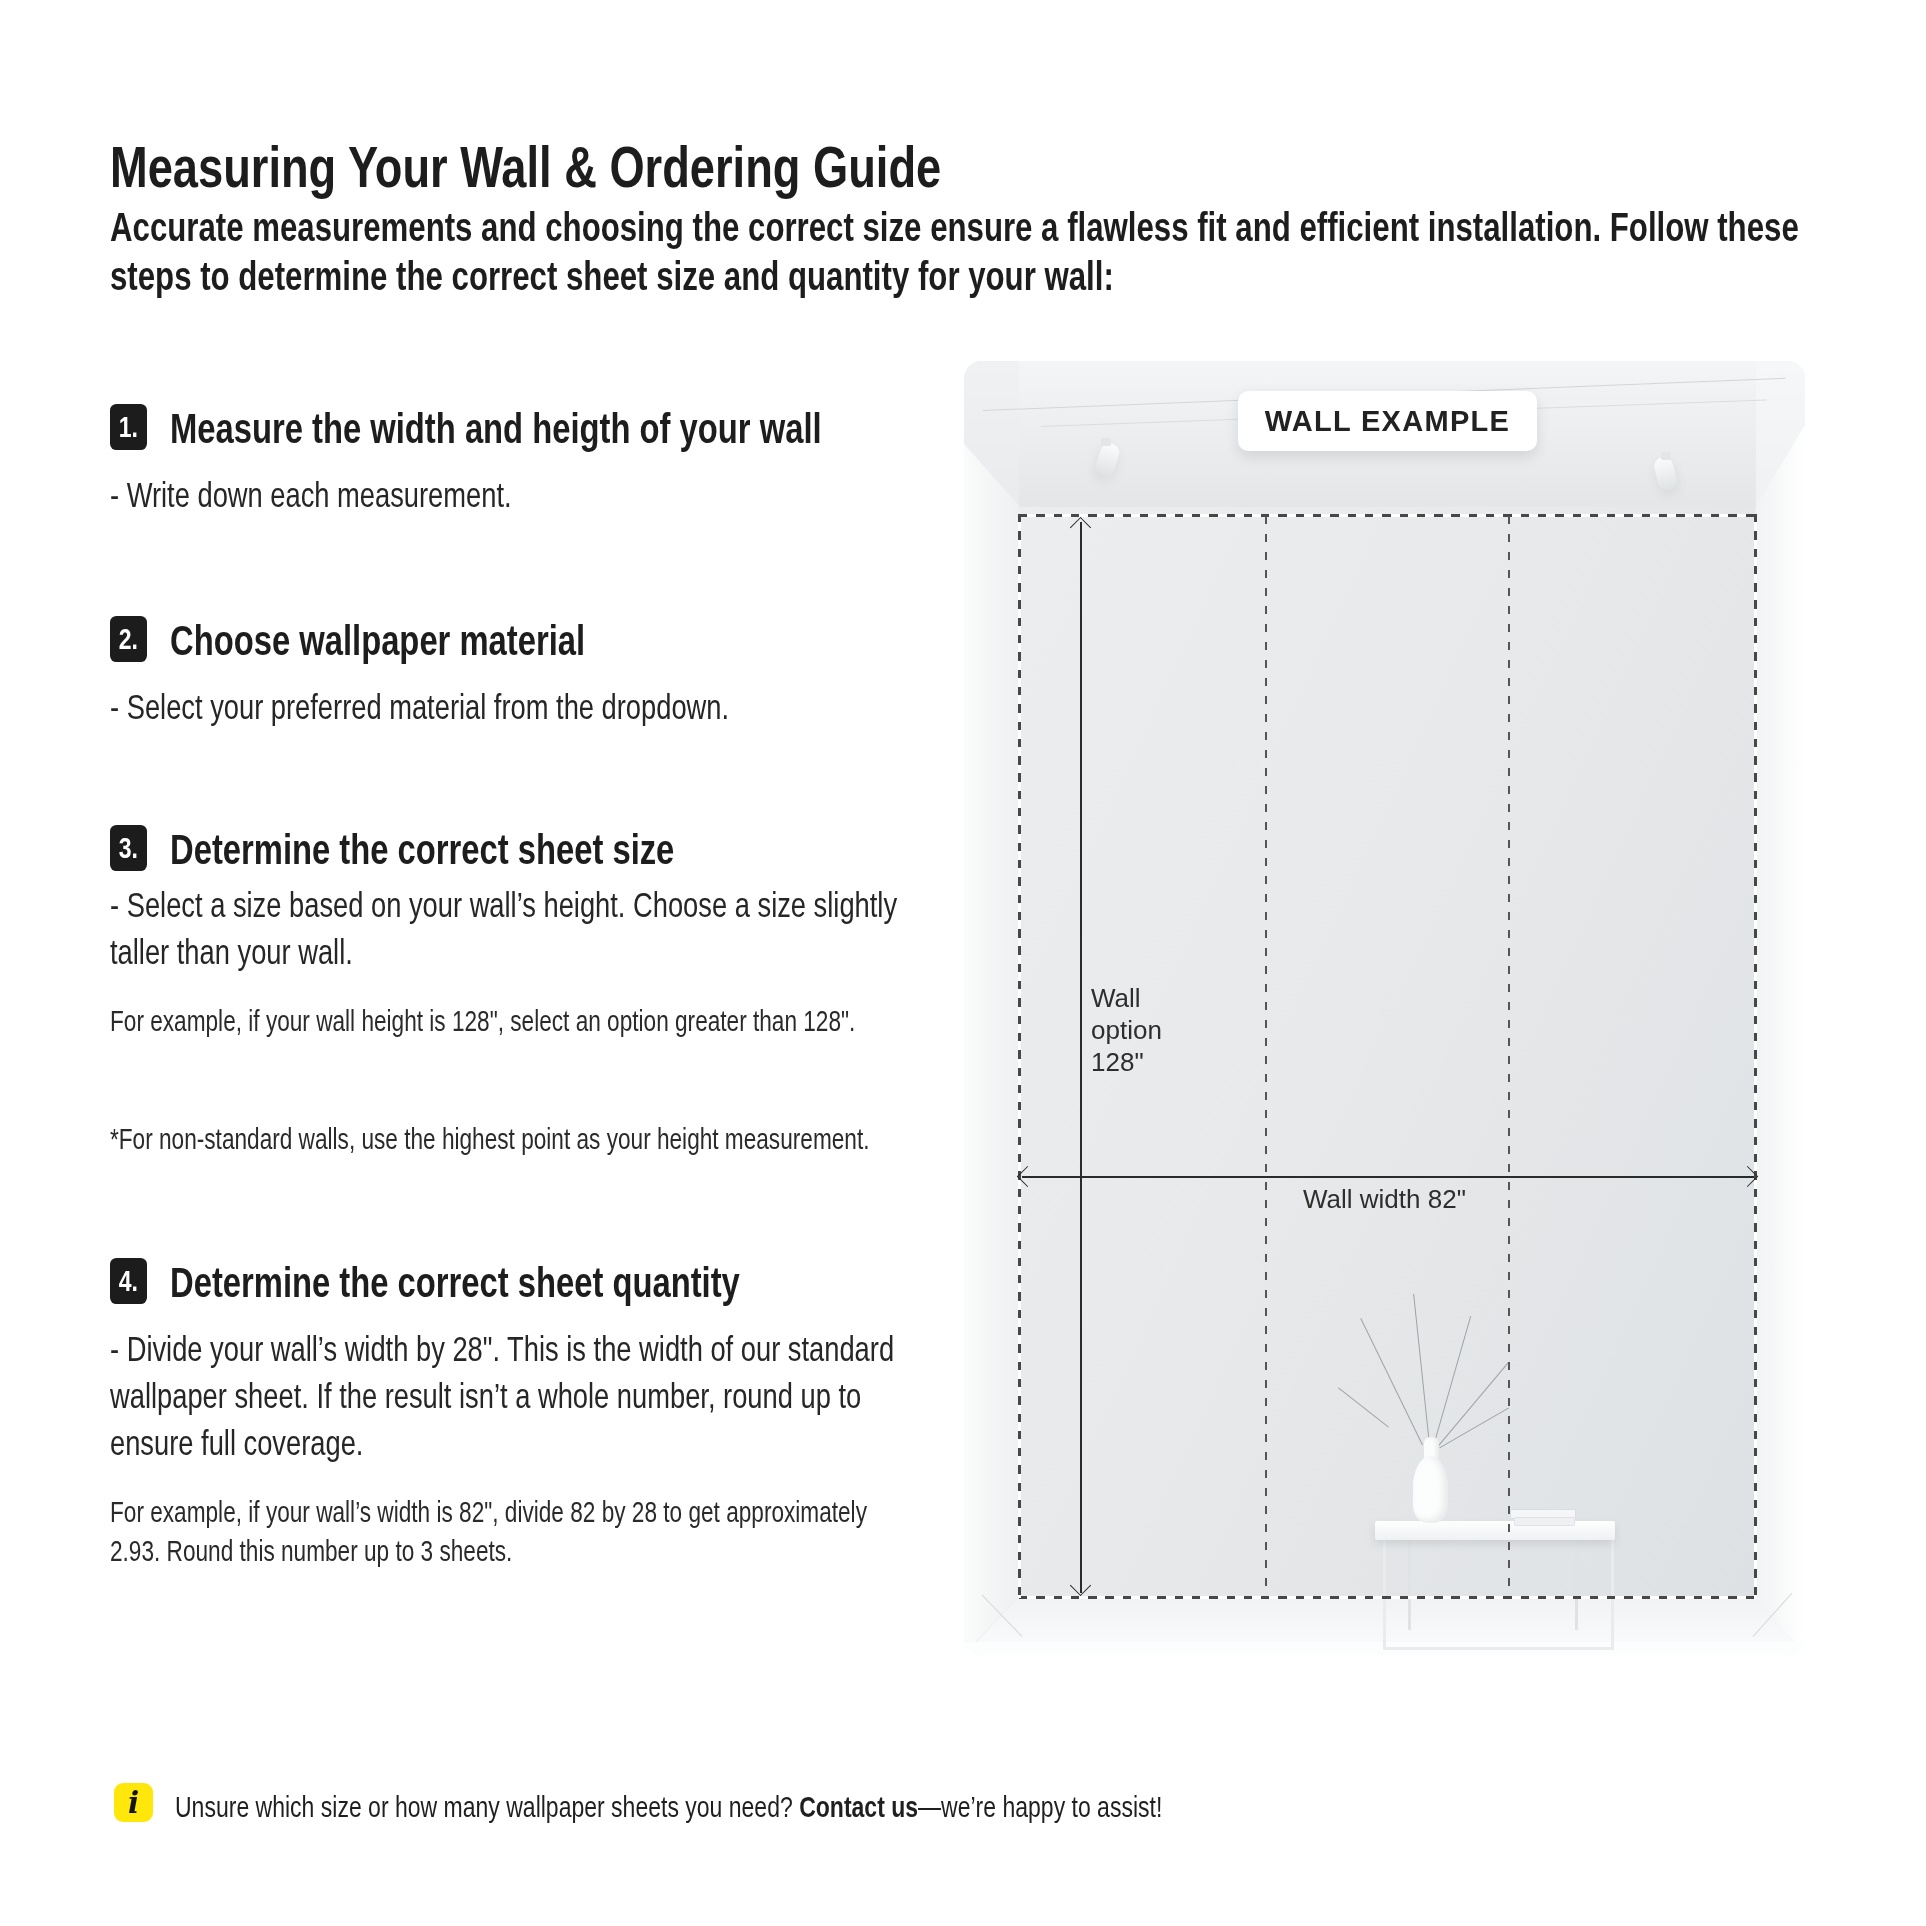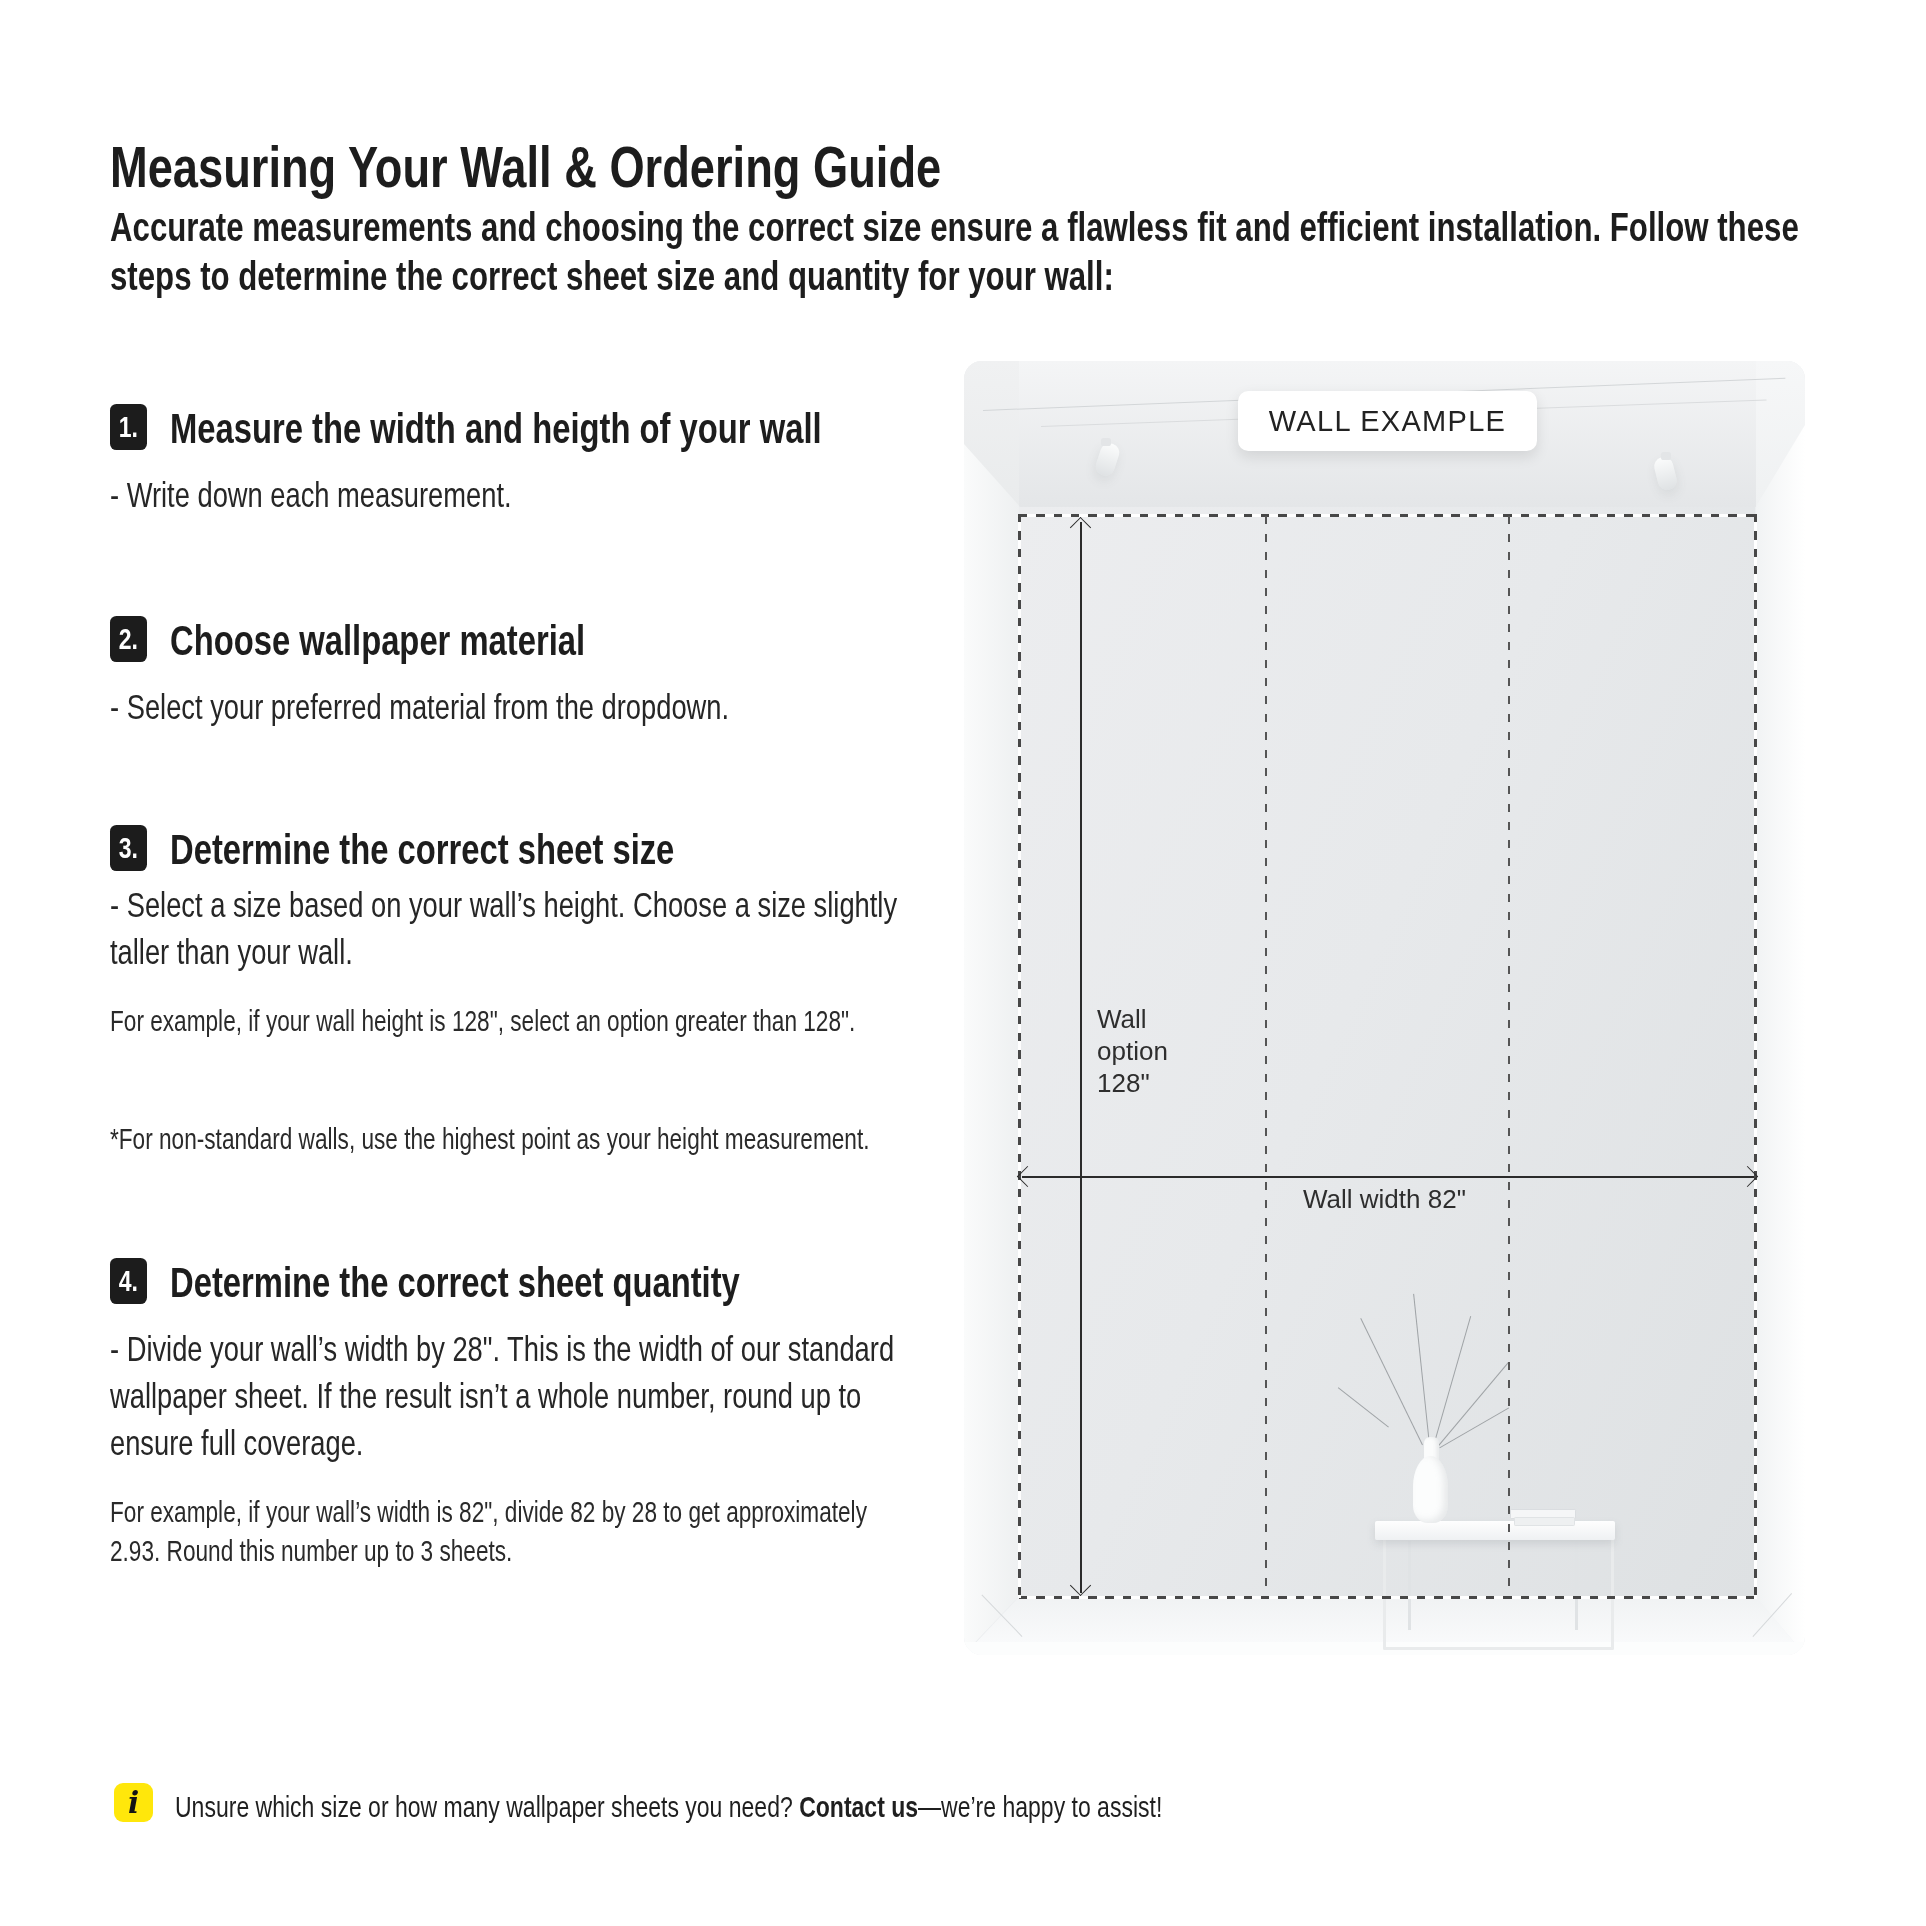--- a/index.html
+++ b/index.html
@@ -52,21 +52,21 @@
   .dashh.outer{height:2.6px;background-color:#ffffff;background-image:repeating-linear-gradient(90deg,#474747 0 8.3px,transparent 8.3px 17.3px);}
   .arrowline{background:#2b2b2b;}
   .chev{width:14px;height:14px;border:0 solid #2b2b2b;}
   .chev.up{border-top-width:1.9px;border-left-width:1.9px;transform:rotate(45deg);}
   .chev.down{border-bottom-width:1.9px;border-right-width:1.9px;transform:rotate(45deg);}
   .chev.left{border-left-width:1.9px;border-bottom-width:1.9px;transform:rotate(45deg);}
   .chev.right{border-top-width:1.9px;border-right-width:1.9px;transform:rotate(45deg);}
   .photolabel{font-size:26px;line-height:32px;color:#2e2e2e;}
   .wallbadge{left:274px;top:30px;width:299px;height:60px;background:#ffffff;border-radius:10.3px;
              box-shadow:0 5.1px 14px rgba(0,0,0,0.10);display:flex;align-items:center;justify-content:center;}
-  .wallbadge span{font-size:29px;font-weight:normal;letter-spacing:1.3px;color:#222;}
+  .wallbadge span{font-size:29px;font-weight:bold;letter-spacing:1.3px;color:#222;}
   
   .tableframe{left:419px;top:1176px;width:225px;height:107px;border:3.2px solid #e9ebec;border-radius:1.3px;}
   .tableleg-back{width:2.6px;background:#e0e3e5;}
   .tabletop{left:411px;top:1160px;width:240px;height:19px;border-radius:1.9px;
             background:linear-gradient(180deg,#fefefe,#eff1f3);box-shadow:0 3.9px 9px rgba(110,115,120,0.18);}
   .vasebody{left:449px;top:1095px;width:35px;height:67px;background:#fcfdfd;
             border-radius:50% 50% 42% 42% / 46% 46% 26% 26%;
             box-shadow:inset -4.5px -2.6px 7.7px rgba(150,155,160,0.20);}
   .vaseneck{left:460px;top:1076px;width:15.4px;height:26px;background:#fbfcfc;border-radius:5.8px 5.8px 0 0;
             box-shadow:inset -2.6px 0 3.9px rgba(150,155,160,0.18);}
@@ -157,21 +157,21 @@
   <div class="abs chev up" style="left:109px;top:159px;"></div>
   <div class="abs chev down" style="left:109px;top:1217px;"></div>
 
   <div class="abs arrowline" style="left:58px;top:815px;width:732px;height:1.9px;"></div>
   <div class="abs chev left" style="left:56px;top:808px;"></div>
   <div class="abs chev right" style="left:776px;top:808px;"></div>
 
   <div class="abs wallbadge">
     <span>WALL EXAMPLE</span>
   </div>
-  <div class="abs photolabel" style="left:127px;top:642px;margin-left:6px;">
+  <div class="abs photolabel" style="left:127px;top:621px;">
     <div>Wall</div>
     <div>option</div>
     <div>128"</div>
   </div>
   <div class="abs photolabel" style="left:339px;top:822px;font-size:26px;">Wall width 82"</div>
 </div>
 
 <div class="abs infoicon">
     <span>i</span>
   </div>

